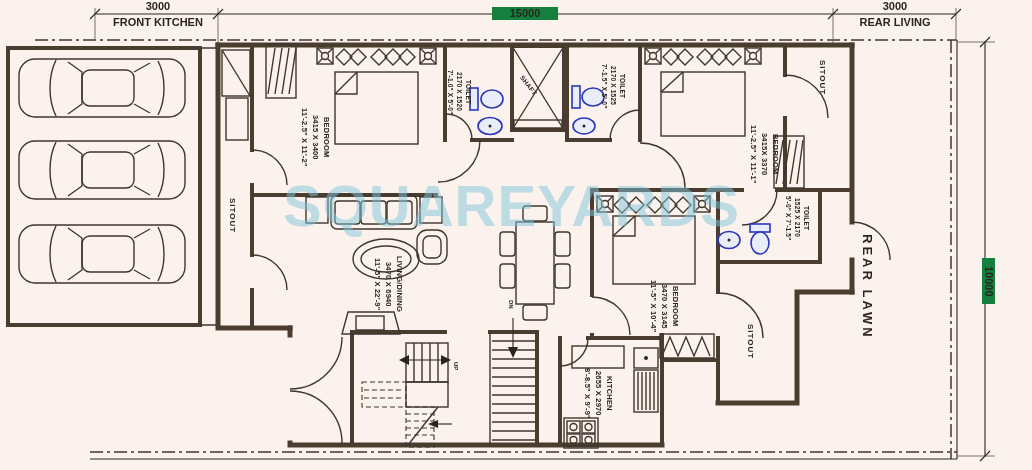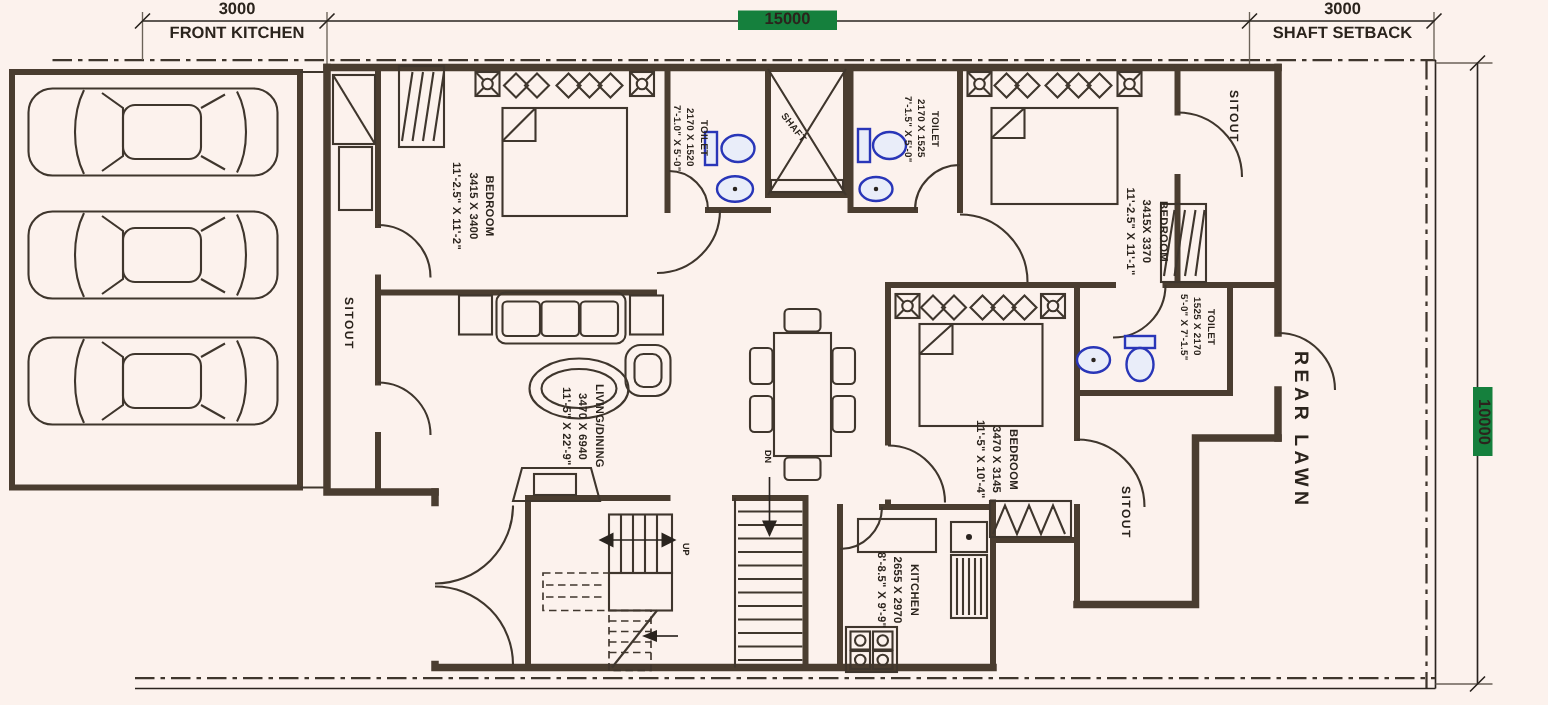--- a/index.html
+++ b/index.html
@@ -245,29 +245,30 @@
     <circle class="ah" cx="584" cy="126" r="1.5"></circle>
   </g>
   <g>
     <rect class="b" x="750" y="224" width="20" height="8"></rect>
     <ellipse class="b" cx="760" cy="243" rx="9" ry="11"></ellipse>
     <ellipse class="b" cx="729" cy="240" rx="11" ry="8.5"></ellipse>
     <circle class="ah" cx="729" cy="240" r="1.5"></circle>
   </g>
 </svg>
 
+<div class="wm">SQUAREYARDS</div>
 
 <div class="lbl dimh" style="left:98px;top:0;width:120px;">
   <span class="ln">3000</span>
   <span class="ln ln2">FRONT KITCHEN</span>
 </div>
 <div class="lbl dimh mask" style="left:492px;top:7px;width:66px;">15000</div>
 <div class="lbl dimh" style="left:834px;top:0;width:122px;">
   <span class="ln">3000</span>
-  <span class="ln ln2">SHAFT SETBACK</span>
+  <span class="ln ln2">REAR LIVING</span>
 </div>
 <div class="lbl v dimh mask" style="left:982px;top:258px;height:46px;">10000</div>
 
 <div class="lbl v room" style="left:299px;top:94px;height:86px;">
   <span class="ln">BEDROOM</span>
   <span class="ln">3415 X 3400</span>
   <span class="ln">11'-2.5" X 11'-2"</span>
 </div>
 <div class="lbl v room sm" style="left:446px;top:64px;height:56px;">
   <span class="ln">TOILET</span>

